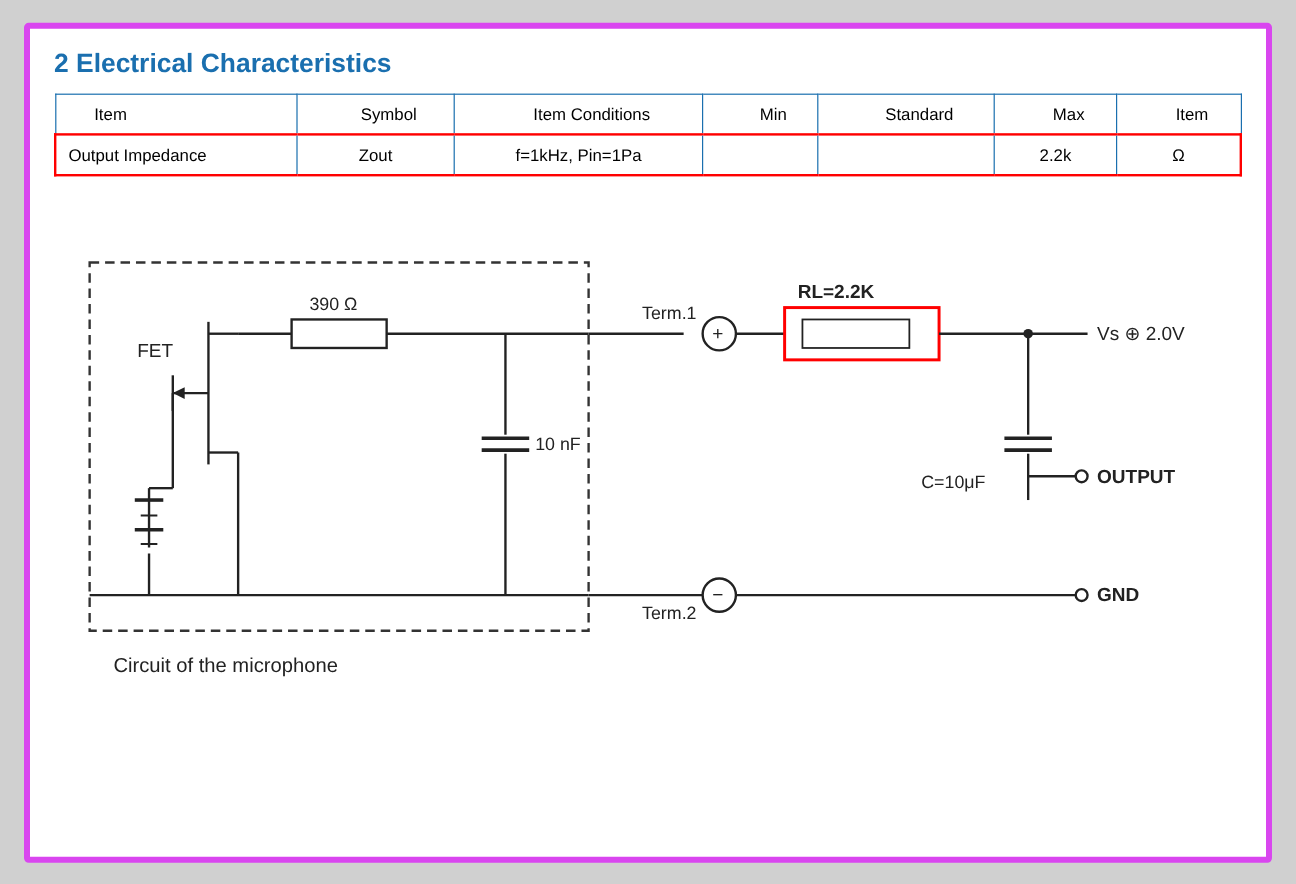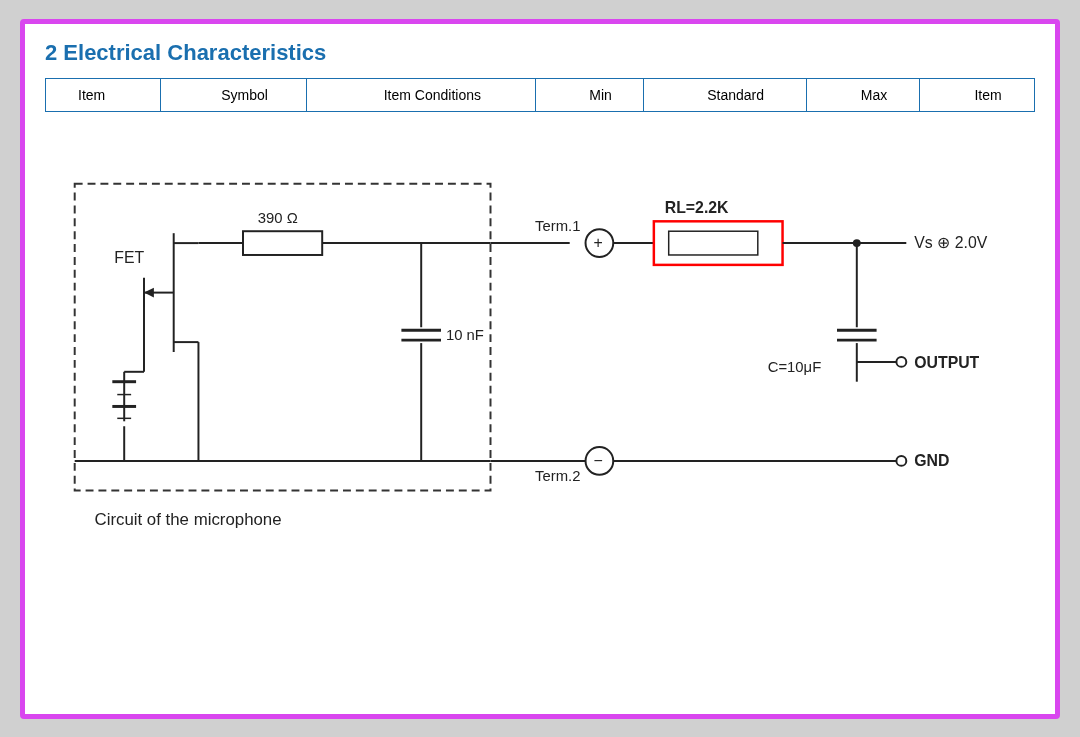--- a/index.html
+++ b/index.html
@@ -79,20 +79,29 @@
         <th class="item-col">Item</th>
         <th>Symbol</th>
         <th>Item Conditions</th>
         <th>Min</th>
         <th>Standard</th>
         <th>Max</th>
         <th>Item</th>
       </tr>
     </thead>
     <tbody>
+      <tr class="highlighted-row">
+        <td class="item-col">Output Impedance</td>
+        <td>Zout</td>
+        <td>f=1kHz,  Pin=1Pa</td>
+        <td></td>
+        <td></td>
+        <td>2.2k</td>
+        <td>Ω</td>
+      </tr>
     </tbody>
   </table>
 
   <div class="circuit-area">
     <svg class="circuit-svg" viewBox="0 0 1000 400">
 
       <rect x="30" y="30" width="420" height="310" fill="none" stroke="#333" stroke-width="2" stroke-dasharray="8,5"></rect>
 
       <text x="70" y="110" font-size="16" font-family="Arial" fill="#222">FET</text>
 

